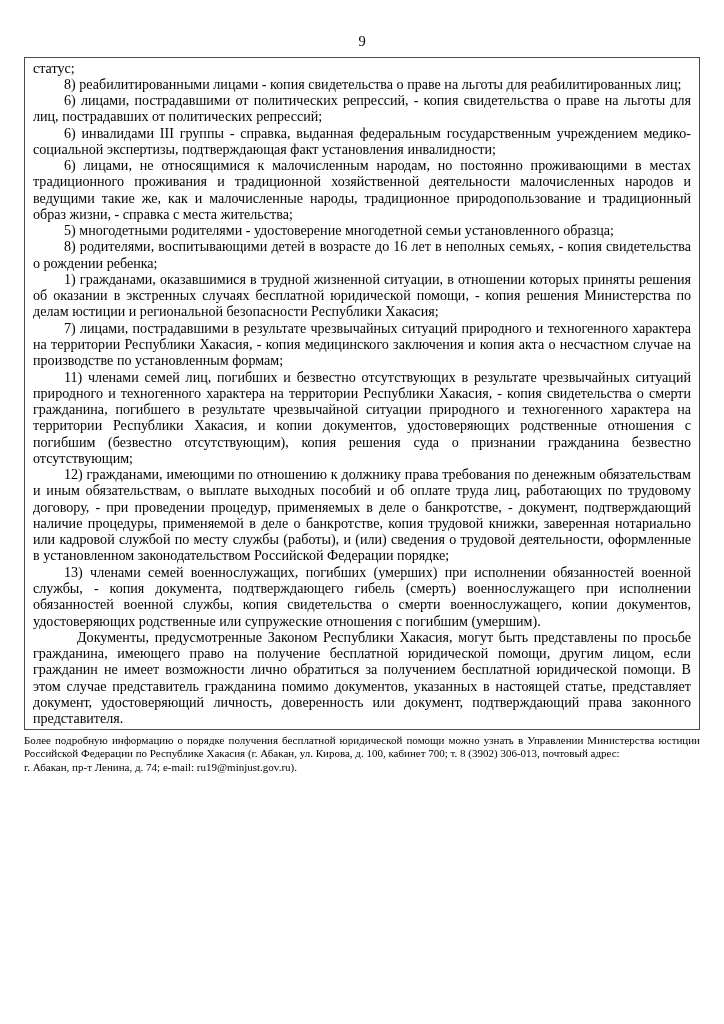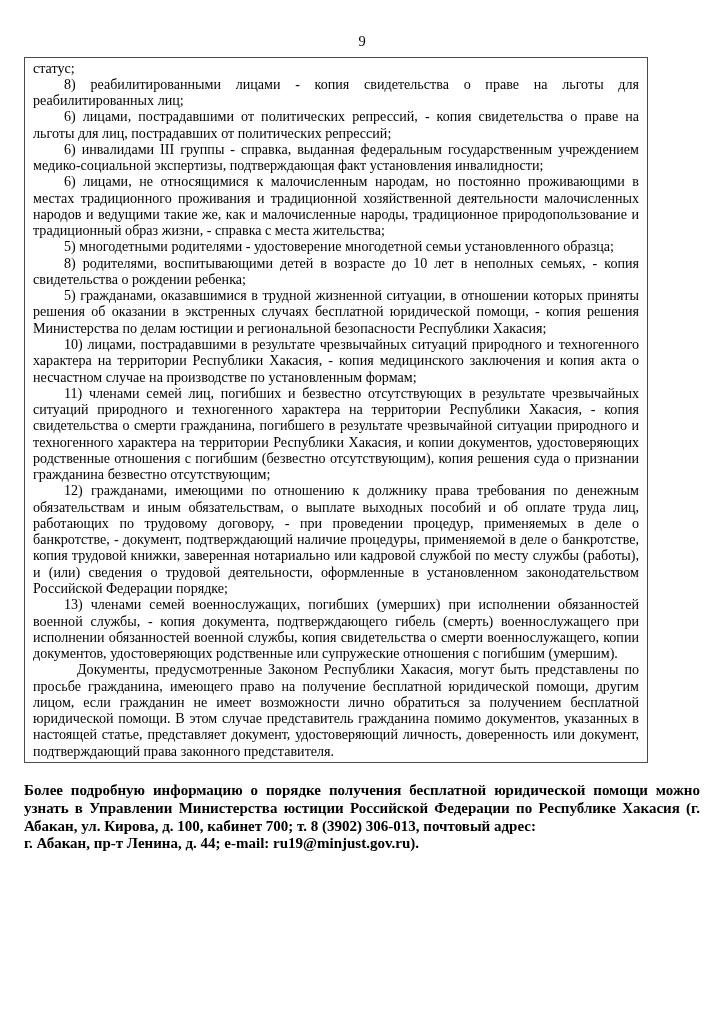--- a/index.html
+++ b/index.html
@@ -27,43 +27,43 @@
     line-height: 1;
     padding-top: 34px;
     padding-bottom: 8px;
     letter-spacing: 0;
   }
   .content-box {
     margin: 0 24px 0 24px;
     border: 1px solid #4a4a4a;
     padding: 2px 8px 3px 8px;
     box-sizing: border-box;
-    width: 624px;
+    width: 676px;
   }
   .para {
     margin: 0;
     font-size: 14.1px;
     line-height: 1.155;
     text-align: justify;
     text-justify: inter-word;
     text-indent: 31px;
     word-spacing: 0;
     hyphens: none;
   }
   .para.noindent {
     text-indent: 0;
   }
   .para.wideindent {
     text-indent: 44px;
   }
   .footer-note {
-    margin: 19px 24px 0 24px;
-    font-size: 15px;
+    margin: 4px 24px 0 24px;
+    font-size: 11px;
     line-height: 1.19;
-    font-weight: bold;
+    font-weight: normal;
     text-align: justify;
     text-justify: inter-word;
     text-indent: 0;
   }
   .footer-note .lastline {
     display: block;
   }
 </style>
 </head>
 <body>
@@ -72,27 +72,27 @@
 
   <div class="page-number">9</div>
 
   <div class="content-box">
     <p class="para noindent">статус;</p>
     <p class="para">8) реабилитированными лицами - копия свидетельства о праве на льготы для реабилитированных лиц;</p>
     <p class="para">6) лицами, пострадавшими от политических репрессий, - копия свидетельства о праве на льготы для лиц, пострадавших от политических репрессий;</p>
     <p class="para">6) инвалидами III группы - справка, выданная федеральным государственным учреждением медико-социальной экспертизы, подтверждающая факт установления инвалидности;</p>
     <p class="para">6) лицами, не относящимися к малочисленным народам, но постоянно проживающими в местах традиционного проживания и традиционной хозяйственной деятельности малочисленных народов и ведущими такие же, как и малочисленные народы, традиционное природопользование и традиционный образ жизни, - справка с места жительства;</p>
     <p class="para">5) многодетными родителями - удостоверение многодетной семьи установленного образца;</p>
-    <p class="para">8) родителями, воспитывающими детей в возрасте до 10 лет в неполных семьях, - копия свидетельства о рождении ребенка;</p>
-    <p class="para">5) гражданами, оказавшимися в трудной жизненной ситуации, в отношении которых приняты решения об оказании в экстренных случаях бесплатной юридической помощи, - копия решения Министерства по делам юстиции и региональной безопасности Республики Хакасия;</p>
-    <p class="para">10) лицами, пострадавшими в результате чрезвычайных ситуаций природного и техногенного характера на территории Республики Хакасия, - копия медицинского заключения и копия акта о несчастном случае на производстве по установленным формам;</p>
+    <p class="para">8) родителями, воспитывающими детей в возрасте до 16 лет в неполных семьях, - копия свидетельства о рождении ребенка;</p>
+    <p class="para">1) гражданами, оказавшимися в трудной жизненной ситуации, в отношении которых приняты решения об оказании в экстренных случаях бесплатной юридической помощи, - копия решения Министерства по делам юстиции и региональной безопасности Республики Хакасия;</p>
+    <p class="para">7) лицами, пострадавшими в результате чрезвычайных ситуаций природного и техногенного характера на территории Республики Хакасия, - копия медицинского заключения и копия акта о несчастном случае на производстве по установленным формам;</p>
     <p class="para">11) членами семей лиц, погибших и безвестно отсутствующих в результате чрезвычайных ситуаций природного и техногенного характера на территории Республики Хакасия, - копия свидетельства о смерти гражданина, погибшего в результате чрезвычайной ситуации природного и техногенного характера на территории Республики Хакасия, и копии документов, удостоверяющих родственные отношения с погибшим (безвестно отсутствующим), копия решения суда о признании гражданина безвестно отсутствующим;</p>
     <p class="para">12) гражданами, имеющими по отношению к должнику права требования по денежным обязательствам и иным обязательствам, о выплате выходных пособий и об оплате труда лиц, работающих по трудовому договору, - при проведении процедур, применяемых в деле о банкротстве, - документ, подтверждающий наличие процедуры, применяемой в деле о банкротстве, копия трудовой книжки, заверенная нотариально или кадровой службой по месту службы (работы), и (или) сведения о трудовой деятельности, оформленные в установленном законодательством Российской Федерации порядке;</p>
     <p class="para">13) членами семей военнослужащих, погибших (умерших) при исполнении обязанностей военной службы, - копия документа, подтверждающего гибель (смерть) военнослужащего при исполнении обязанностей военной службы, копия свидетельства о смерти военнослужащего, копии документов, удостоверяющих родственные или супружеские отношения с погибшим (умершим).</p>
     <p class="para wideindent">Документы, предусмотренные Законом Республики Хакасия, могут быть представлены по просьбе гражданина, имеющего право на получение бесплатной юридической помощи, другим лицом, если гражданин не имеет возможности лично обратиться за получением бесплатной юридической помощи. В этом случае представитель гражданина помимо документов, указанных в настоящей статье, представляет документ, удостоверяющий личность, доверенность или документ, подтверждающий права законного представителя.</p>
   </div>
 
   <div class="footer-note">
     <span>Более подробную информацию о порядке получения бесплатной юридической помощи можно узнать в Управлении Министерства юстиции Российской Федерации по Республике Хакасия (г. Абакан, ул. Кирова, д. 100, кабинет 700; т. 8 (3902) 306-013, почтовый адрес:</span>
-    <span class="lastline">г. Абакан, пр-т Ленина, д. 44; e-mail: ru19@minjust.gov.ru).</span>
+    <span class="lastline">г. Абакан, пр-т Ленина, д. 74; e-mail: ru19@minjust.gov.ru).</span>
   </div>
 
 </div>
 
 </body></html>

